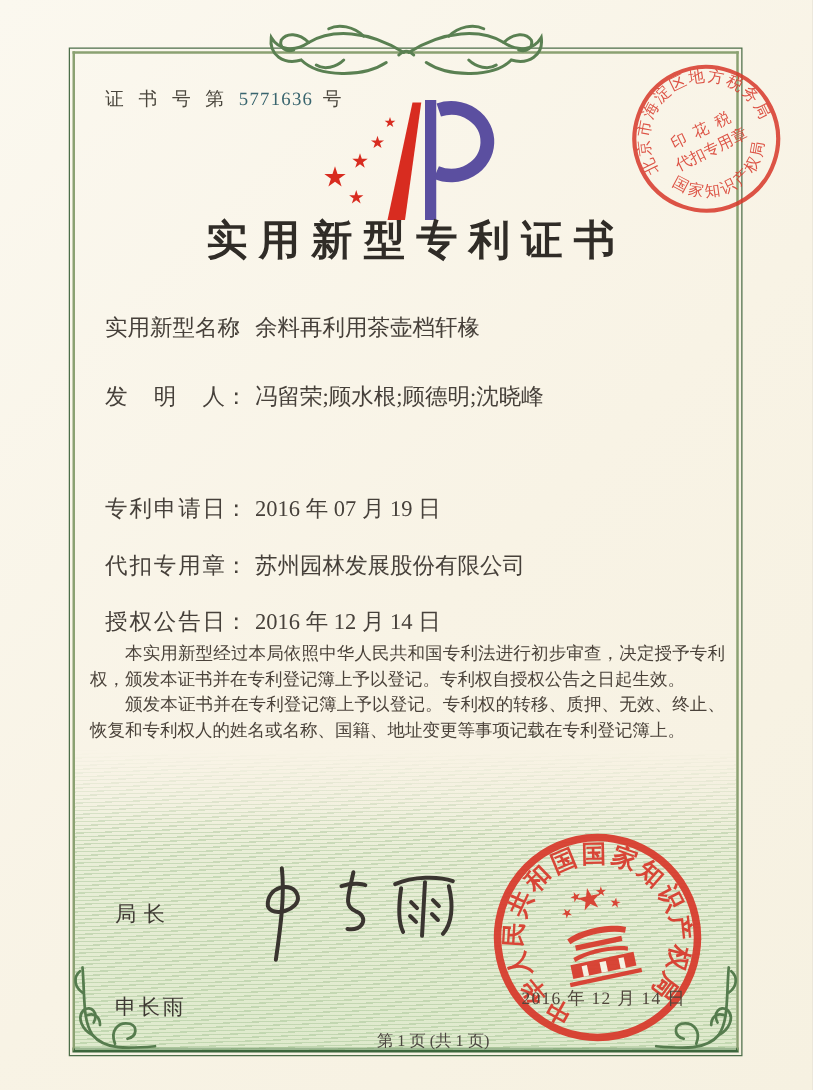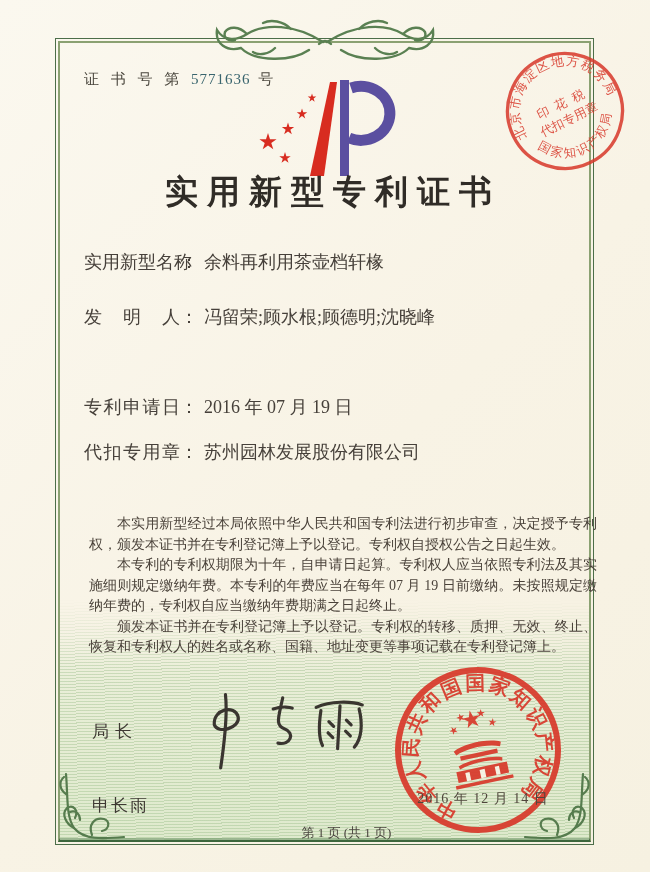--- a/index.html
+++ b/index.html
@@ -18,21 +18,21 @@
        linear-gradient(to bottom, rgba(214,232,198,0) 0%, rgba(214,232,198,0.45) 35%, rgba(209,229,192,0.65) 100%);
      -webkit-mask-image:linear-gradient(to bottom,transparent 0,#000 28%);
      mask-image:linear-gradient(to bottom,transparent 0,#000 28%);}
   .cert-no{position:absolute;left:84px;top:70px;font-size:15px;letter-spacing:4px;color:#4a463d;text-align:center;}
   .cert-no .num{color:#39656e;letter-spacing:1px;}
   .title{position:absolute;left:0;right:0;top:170px;text-align:center;font-size:33px;
          letter-spacing:9px;color:#302c27;font-weight:600;padding-left:16px;}
   .field-row{position:absolute;left:84px;font-size:18px;color:#46403a;white-space:nowrap;}
   .field-label{display:inline-block;width:96px;text-align:justify;text-align-last:justify;}
   .field-colon{padding-right:6px;}
-  .body-text{position:absolute;left:89px;width:508px;top:514px;font-size:14px;
+  .body-text{position:absolute;left:72px;width:508px;top:514px;font-size:14px;
              line-height:20.5px;text-align:justify;color:#4a423a;}
   .body-text p{margin:0;text-indent:2em;}
   .signer{position:absolute;left:92px;font-size:17px;color:#3e3933;}
   .signer.t1{top:720px;letter-spacing:6px;}
   .signer.t2{top:754px;letter-spacing:2px;margin-top:40px;}
   .signature{position:absolute;left:200px;top:682px;}
   .seal-date{position:absolute;left:398px;top:790px;width:170px;text-align:center;
              font-size:14px;color:#4f463c;letter-spacing:1px;z-index:3;}
   .footer{position:absolute;left:0;right:0;top:824px;text-align:center;font-size:13px;color:#4a453f;padding-left:43px;}
   .logo{position:absolute;left:252px;top:76px;}
@@ -135,24 +135,26 @@
   </div>
   <div class="field-row" style="top:305px">
     <span class="field-label">发明人</span><span class="field-colon">：</span><span>冯留荣;顾水根;顾德明;沈晓峰</span>
   </div>
   <div class="field-row" style="top:395px">
     <span class="field-label">专利申请日</span><span class="field-colon">：</span><span>2016 年 07 月 19 日</span>
   </div>
   <div class="field-row" style="top:440px">
     <span class="field-label">代扣专用章</span><span class="field-colon">：</span><span>苏州园林发展股份有限公司</span>
   </div>
+  <div class="field-row" style="top:485px">
+    <span class="field-label">授权公告日</span><span class="field-colon">：</span><span>2016 年 12 月 14 日</span>
+  </div>
 
   <div class="body-text">
     <p>本实用新型经过本局依照中华人民共和国专利法进行初步审查，决定授予专利权，颁发本证书并在专利登记簿上予以登记。专利权自授权公告之日起生效。</p>
-    <p>本专利的专利权期限为十年，自申请日起算。专利权人应当依照专利法及其实施细则规定缴纳年费。本专利的年费应当在每年 07 月 19 日前缴纳。未按照规定缴纳年费的，专利权自应当缴纳年费期满之日起终止。</p>
     <p>颁发本证书并在专利登记簿上予以登记。专利权的转移、质押、无效、终止、恢复和专利权人的姓名或名称、国籍、地址变更等事项记载在专利登记簿上。</p>
   </div>
 
   <div class="signer t1">局长</div>
   <div class="signer t2">申长雨</div>
 
   <svg class="signature" width="175" height="100" viewBox="0 0 220 110">
     <g fill="none" stroke="#3a3530" stroke-width="4" stroke-linecap="round">
       <path d="M18,46 C16,26 44,20 48,36 C51,50 22,58 18,46 Z"></path>
       <path d="M32,8 C35,34 31,66 26,100"></path>

